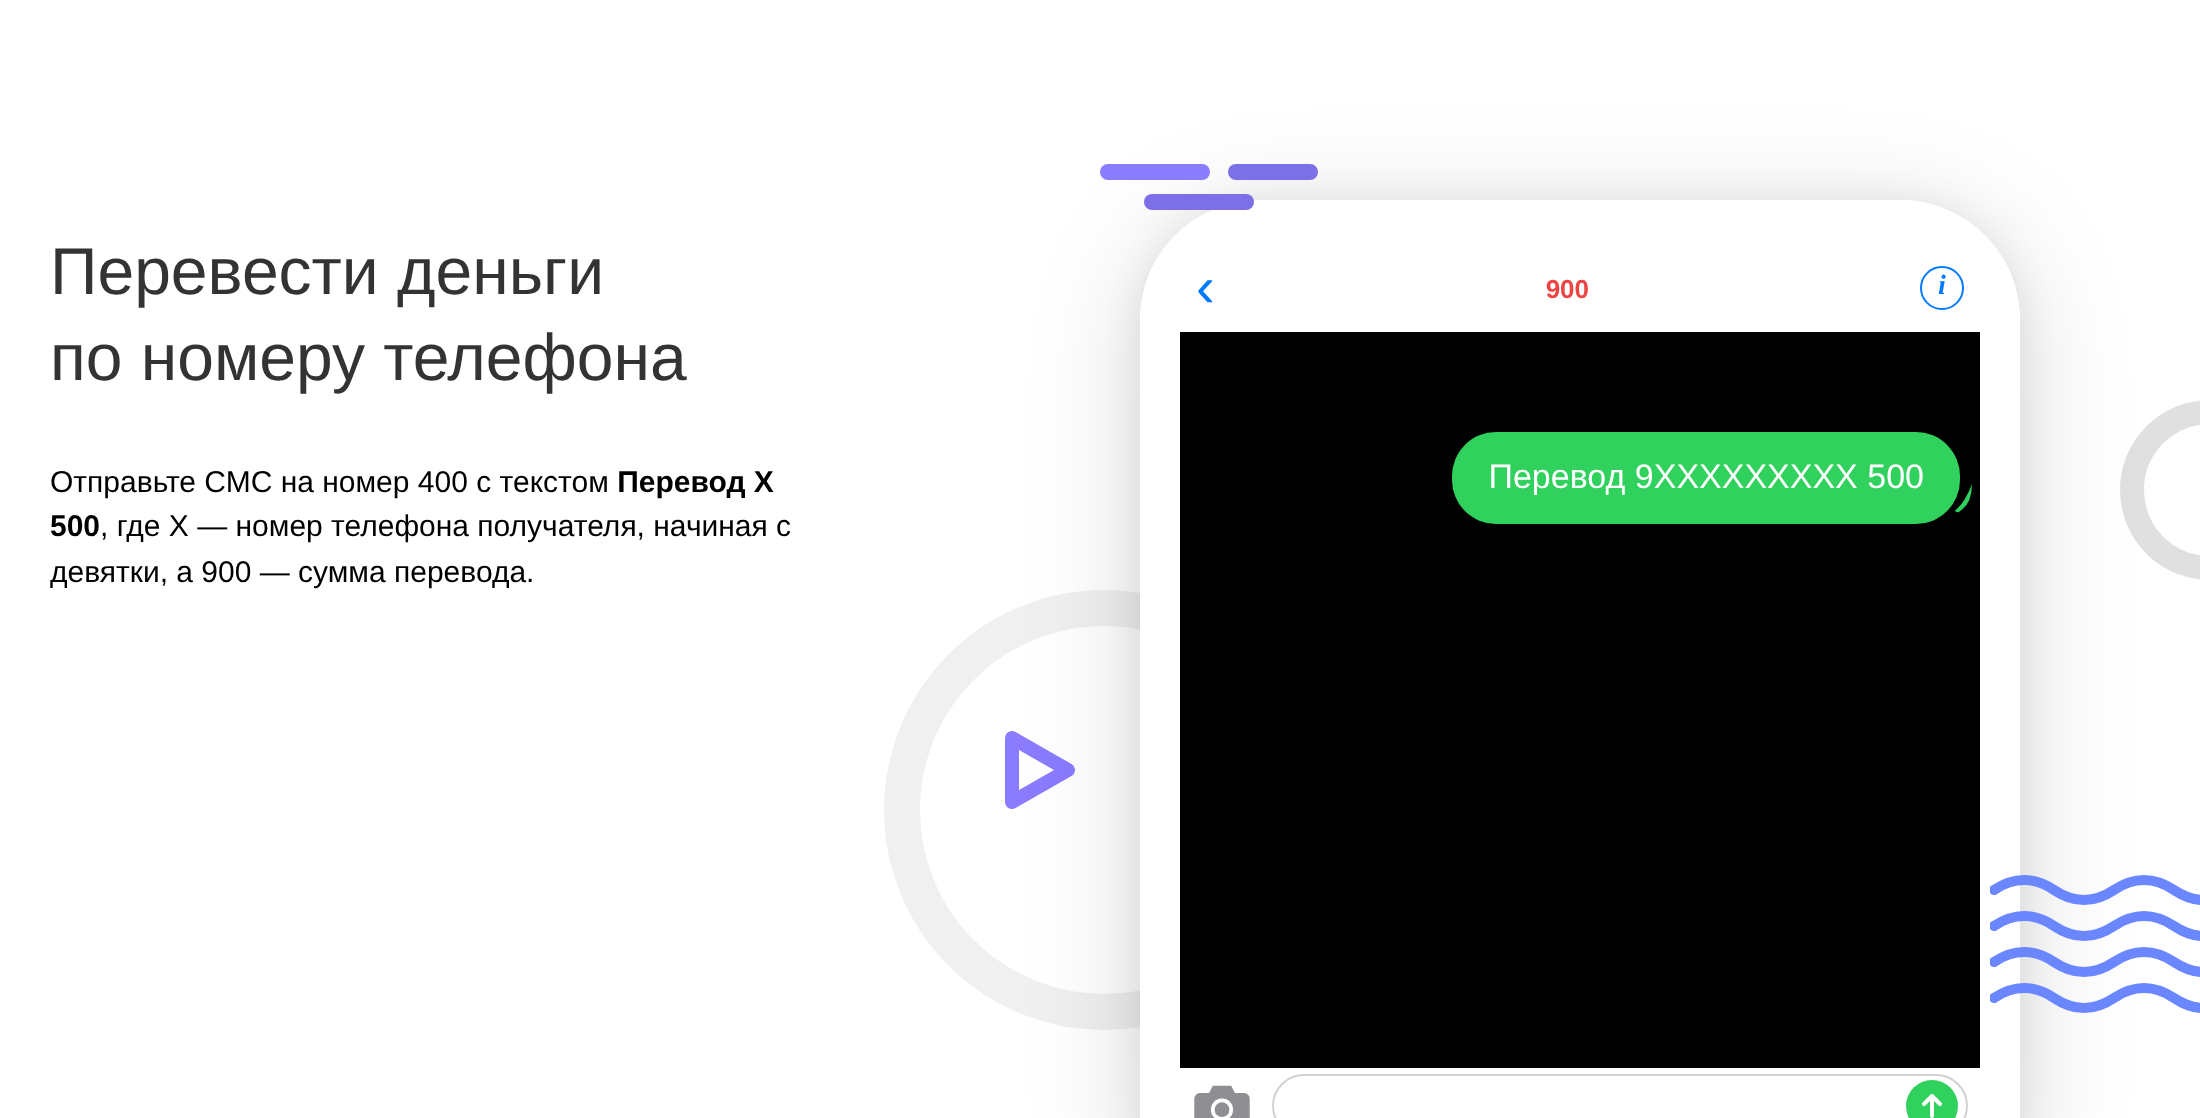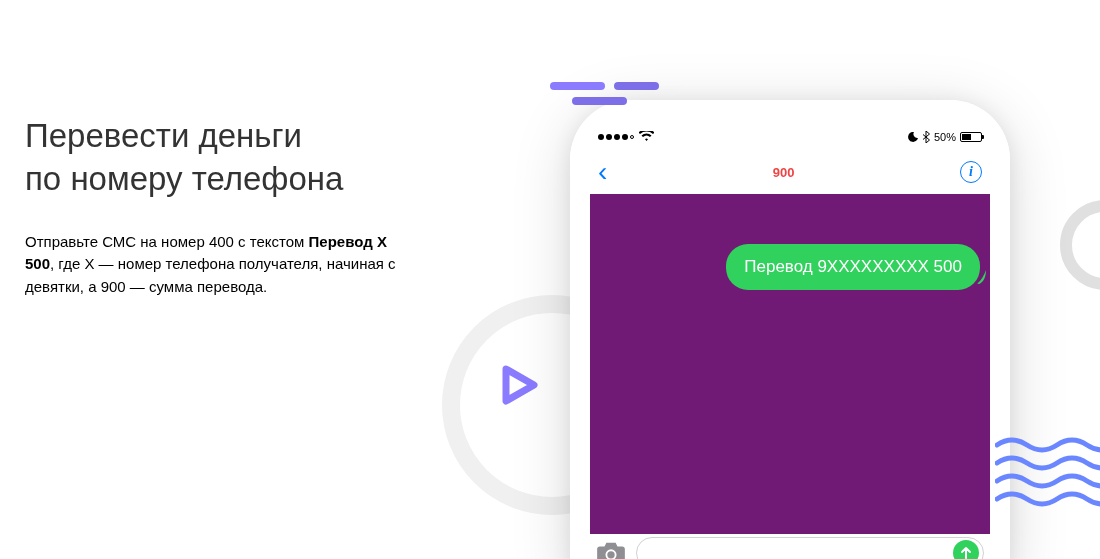--- a/index.html
+++ b/index.html
@@ -155,21 +155,21 @@
       align-items: center;
       justify-content: center;
       color: #007aff;
       font-family: serif;
       font-style: italic;
       font-size: 14px;
       font-weight: bold;
     }
     .messages-area {
       flex: 1;
-      background: #701a75;
+      background: #000000;
       padding: 50px 10px 0 10px;
     }
     .message-bubble {
       background: #30d158;
       background: #3ecf6b;
       background: #2fce5e;
       background: #30d15c;
       color: #ffffff;
       padding: 13px 18px;
       border-radius: 22px;
@@ -292,46 +292,20 @@
 
     <svg class="deco-waves" width="120" height="72">
       <path d="M 2 8 Q 17 -2 32 8 T 62 8 T 92 8 T 122 8" fill="none" stroke="#6b87ff" stroke-width="5" stroke-linecap="round"></path>
       <path d="M 2 26 Q 17 16 32 26 T 62 26 T 92 26 T 122 26" fill="none" stroke="#6b87ff" stroke-width="5" stroke-linecap="round"></path>
       <path d="M 2 44 Q 17 34 32 44 T 62 44 T 92 44 T 122 44" fill="none" stroke="#6b87ff" stroke-width="5" stroke-linecap="round"></path>
       <path d="M 2 62 Q 17 52 32 62 T 62 62 T 92 62 T 122 62" fill="none" stroke="#6b87ff" stroke-width="5" stroke-linecap="round"></path>
     </svg>
 
     <div class="phone">
       <div class="phone-inner">
-        <div class="status-bar">
-          <div class="status-left">
-            <div class="signal-dots">
-              <div class="dot"></div>
-              <div class="dot"></div>
-              <div class="dot"></div>
-              <div class="dot"></div>
-              <div class="dot empty"></div>
-            </div>
-            <svg width="15" height="11">
-              <path d="M 7.5 10 L 9 8.2 A 2.3 2.3 0 0 0 6 8.2 Z M 4 6 A 5.3 5.3 0 0 1 11 6 L 12.5 4.4 A 7.5 7.5 0 0 0 2.5 4.4 Z M 1 3 A 10 10 0 0 1 14 3 L 15.5 1.4 A 12 12 0 0 0 -0.5 1.4 Z" fill="#000000"></path>
-            </svg>
-          </div>
-          <div class="status-right">
-            <svg width="10" height="10">
-              <path d="M 6 0 A 5 5 0 1 0 10 6 A 4 4 0 0 1 6 0 Z" fill="#000000"></path>
-            </svg>
-            <svg width="8" height="12">
-              <path d="M 4 0 L 4 12 L 7.5 9 L 1 3.5 M 4 0 L 7.5 3 L 1 8.5" fill="none" stroke="#000000" stroke-width="1"></path>
-            </svg>
-            <span>50%</span>
-            <div class="battery">
-              <div class="battery-fill"></div>
-            </div>
-          </div>
-        </div>
 
         <div class="nav-bar">
           <span class="back-chevron">‹</span>
           <span class="nav-title">900</span>
           <span class="info-icon">i</span>
         </div>
 
         <div class="messages-area">
           <div class="message-bubble">
             <span>Перевод 9XXXXXXXXX 500</span>

